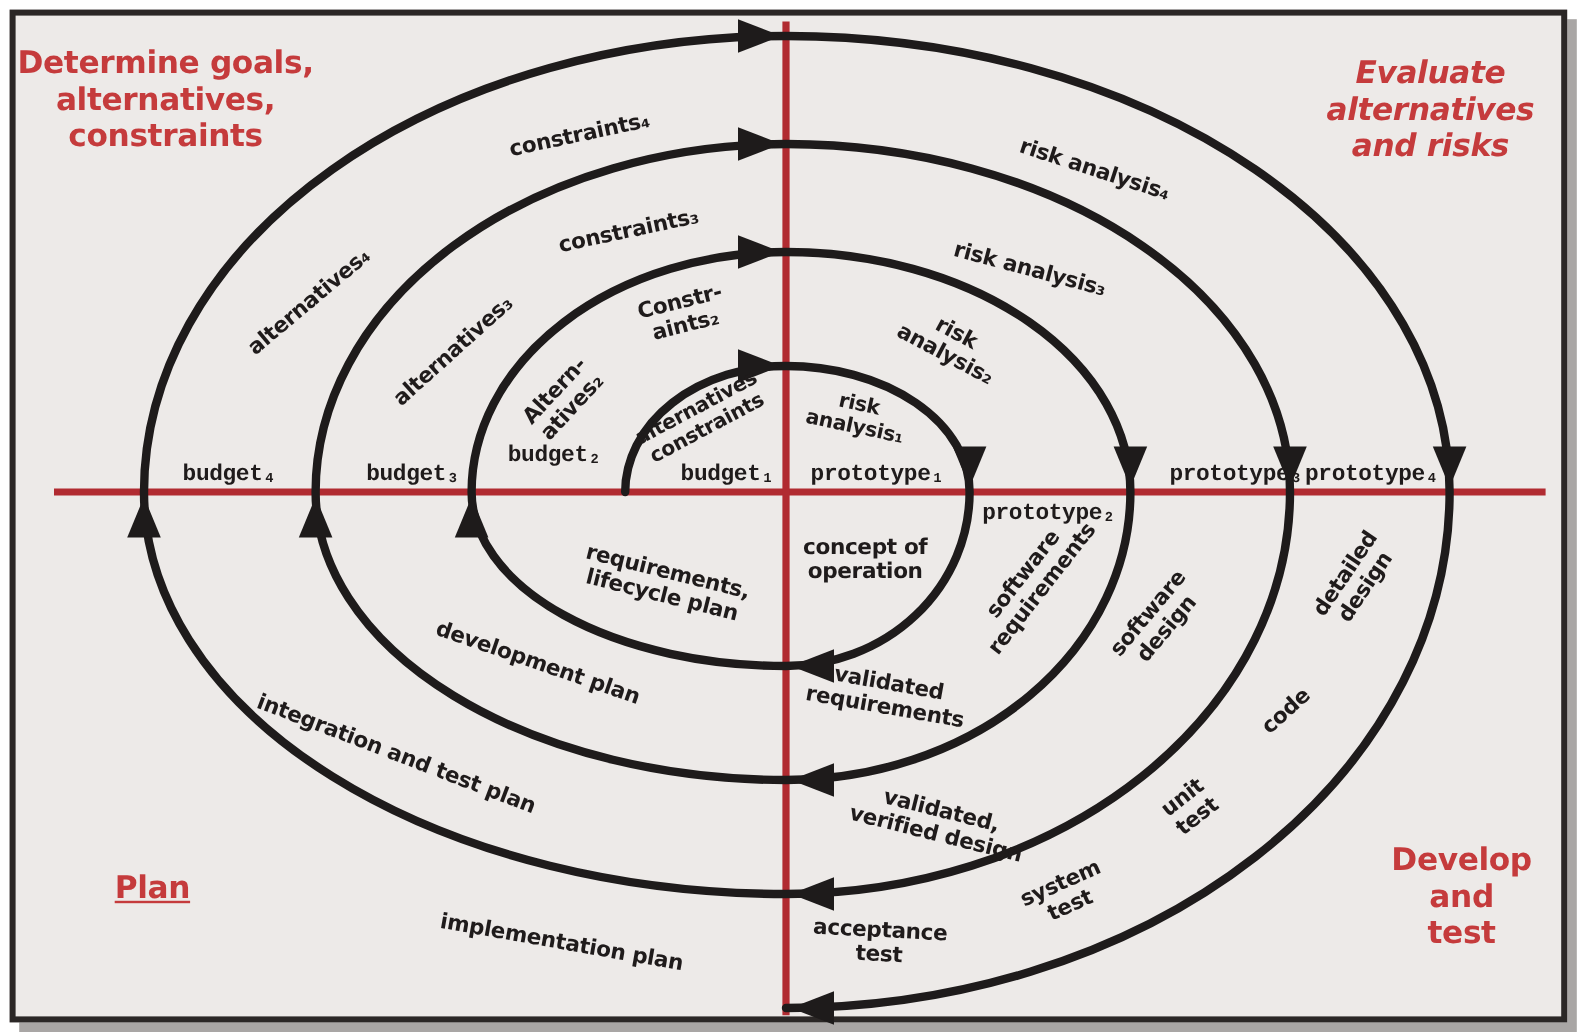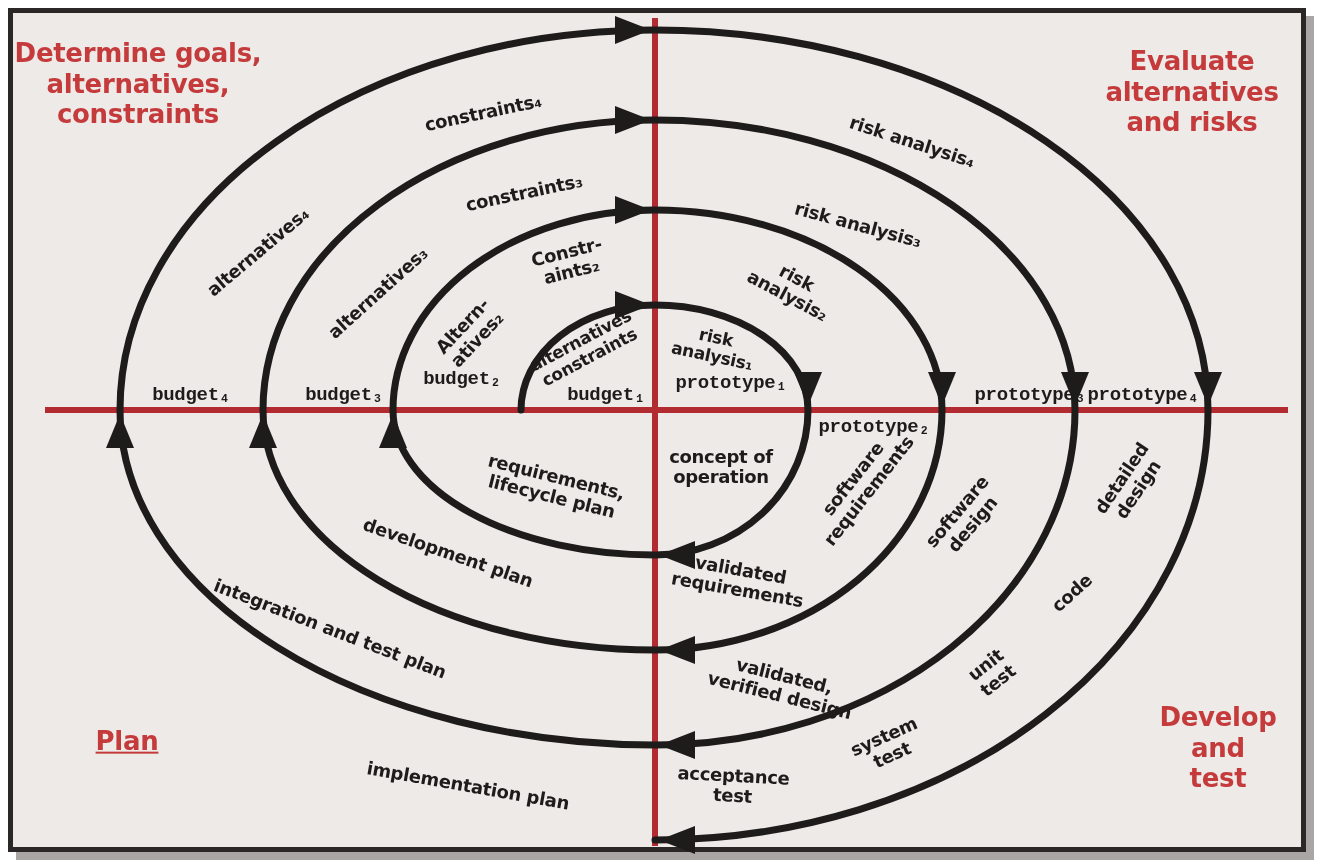--- a/index.html
+++ b/index.html
@@ -72,21 +72,21 @@
 
       <polygon points="393,414 379,448 407,448"></polygon>
       <polygon points="263,414 249,448 277,448"></polygon>
       <polygon points="120,414 106,448 134,448"></polygon>
     </g>
   </svg>
 
   <div class="red-lbl" style="left:138px; top:84px; transform:translate(-50%,-50%);">Determine goals,
 alternatives,
 constraints</div>
-  <div class="red-lbl" style="left:1192px; top:92px; transform:translate(-50%,-50%);">Evaluate
+  <div class="red-lbl" style="left:1192px; top:92px; transform:translate(-50%,-50%);font-style:italic;">Evaluate
 alternatives
 and risks</div>
   <div class="red-lbl" style="left:127px; top:741px; transform:translate(-50%,-50%);text-decoration:underline;">Plan</div>
   <div class="red-lbl" style="left:1218px; top:748px; transform:translate(-50%,-50%);">Develop
 and
 test</div>
 
   <div class="lbl" style="left:483px; top:113px; transform:translate(-50%,-50%) rotate(-12deg);">constraints₄</div>
   <div class="lbl" style="left:524px; top:193px; transform:translate(-50%,-50%) rotate(-12deg);">constraints₃</div>
   <div class="lbl" style="left:569px; top:262px; transform:translate(-50%,-50%) rotate(-14deg);">Constr-
@@ -102,21 +102,21 @@
   <div class="lbl" style="left:858px; top:225px; transform:translate(-50%,-50%) rotate(15deg);">risk analysis₃</div>
   <div class="lbl" style="left:792px; top:287px; transform:translate(-50%,-50%) rotate(28deg);">risk
 analysis₂</div>
   <div class="lbl" style="left:714px; top:347px; transform:translate(-50%,-50%) rotate(12deg); font-size:17px;">risk
 analysis₁</div>
 
   <div class="lbl axis-lbl" style="left:191px; top:396px; transform:translate(-50%,-50%);">budget₄</div>
   <div class="lbl axis-lbl" style="left:331px; top:396px; transform:translate(-50%,-50%);margin-left:13px;">budget₃</div>
   <div class="lbl axis-lbl" style="left:462px; top:380px; transform:translate(-50%,-50%);text-align:right;">budget₂</div>
   <div class="lbl axis-lbl" style="left:606px; top:396px; transform:translate(-50%,-50%);">budget₁</div>
-  <div class="lbl axis-lbl" style="left:731px; top:384px; transform:translate(-50%,-50%);">prototype₁</div>
+  <div class="lbl axis-lbl" style="left:731px; top:396px; transform:translate(-50%,-50%);">prototype₁</div>
   <div class="lbl axis-lbl" style="left:874px; top:396px; transform:translate(-50%,-50%);margin-top:32px;">prototype₂</div>
   <div class="lbl axis-lbl" style="left:1014px; top:396px; transform:translate(-50%,-50%);margin-left:16px;">prototype₃</div>
   <div class="lbl axis-lbl" style="left:1143px; top:396px; transform:translate(-50%,-50%);">prototype₄</div>
 
   <div class="lbl" style="left:721px; top:467px; transform:translate(-50%,-50%);">concept of
 operation</div>
   <div class="lbl" style="left:554px; top:487px; transform:translate(-50%,-50%) rotate(14deg);">requirements,
 lifecycle plan</div>
   <div class="lbl" style="left:448px; top:553px; transform:translate(-50%,-50%) rotate(19deg);">development plan</div>
   <div class="lbl" style="left:330px; top:629px; transform:translate(-50%,-50%) rotate(21deg);">integration and test plan</div>

